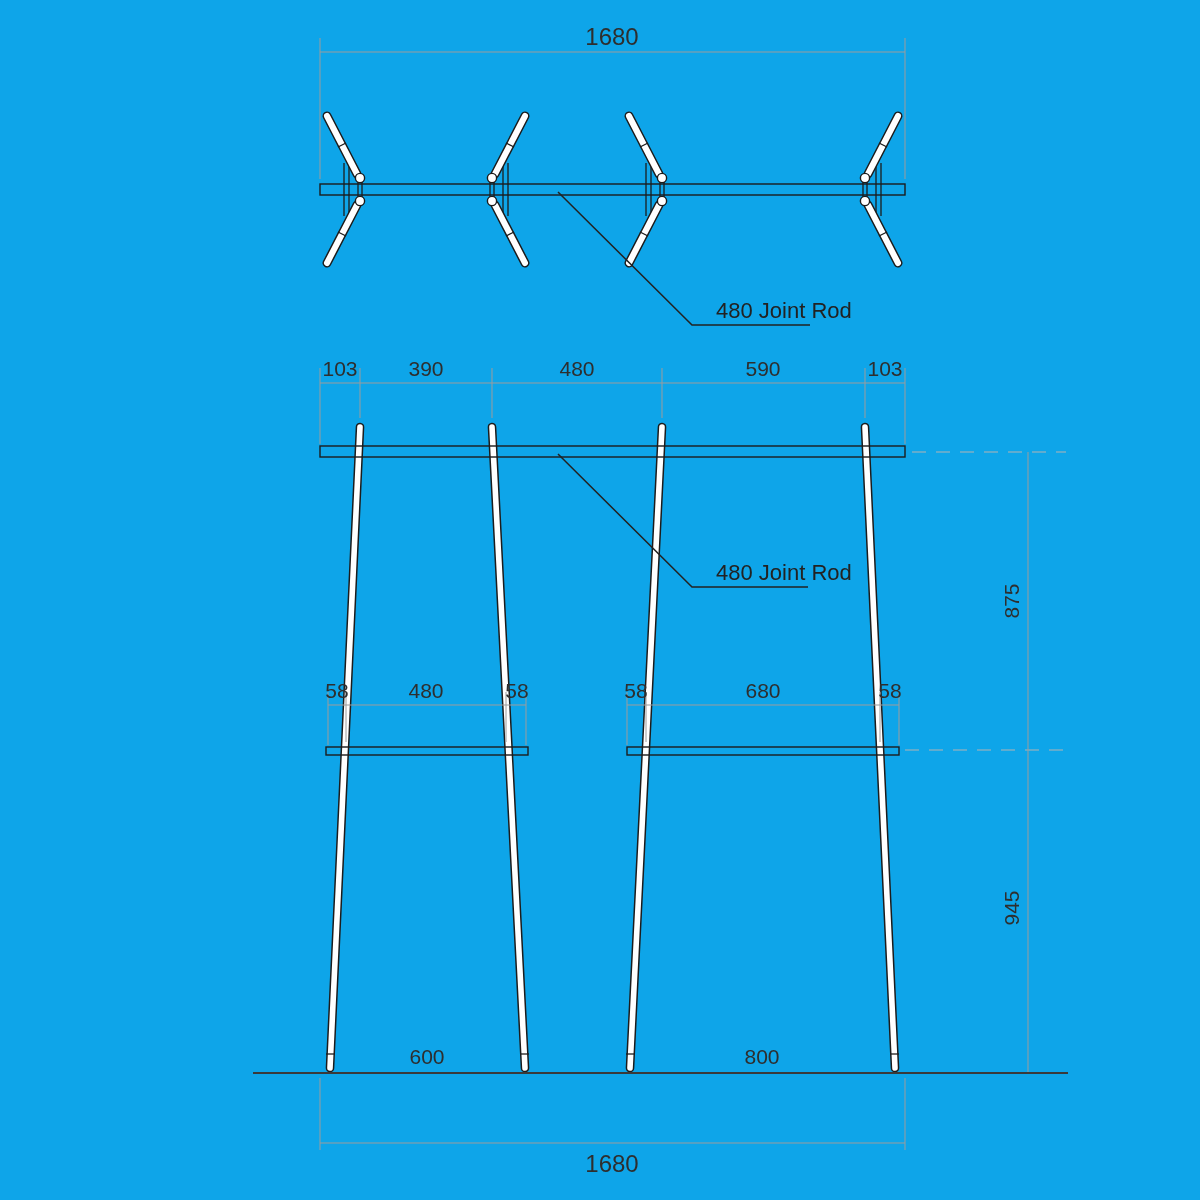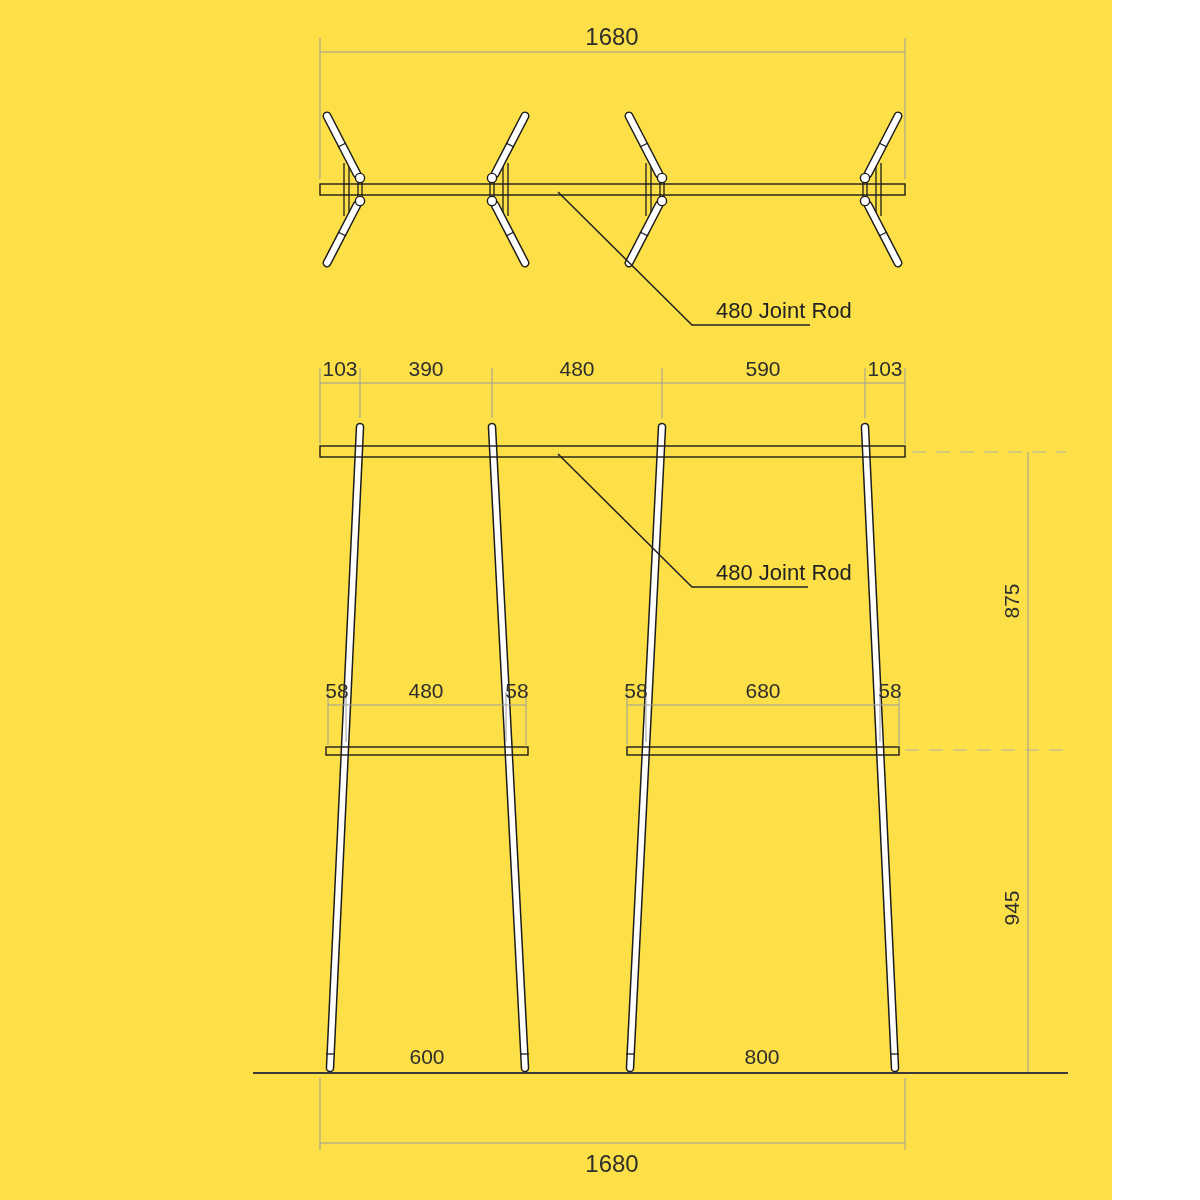--- a/index.html
+++ b/index.html
@@ -1,16 +1,16 @@
 <!DOCTYPE html>
 <html><head>
 <meta charset="utf-8">
 <style>
   html,body{margin:0;padding:0;background:#ffffff;}
-  .page{width:1112px;height:1200px;background:#fde047;position:relative;overflow:hidden;}
+  .page{width:1200px;height:1200px;background:#0ea5e9;position:relative;overflow:hidden;}
   svg{display:block;}
   text{font-family:"Liberation Sans","DejaVu Sans",sans-serif;fill:#2e2e2e;}
   .dim-num{font-size:21px;}
   .dim-num-lg{font-size:24px;}
   .callout-txt{font-size:22px;fill:#222;}
   
   .ext{stroke:#9c9c9c;stroke-width:1;}
   .dimline{stroke:#9c9c9c;stroke-width:1;}
   .dash{stroke:#b3b3b3;stroke-width:1.2;stroke-dasharray:14 10;}
   .outline{stroke:#1c1c1c;stroke-width:1.4;fill:none;}

